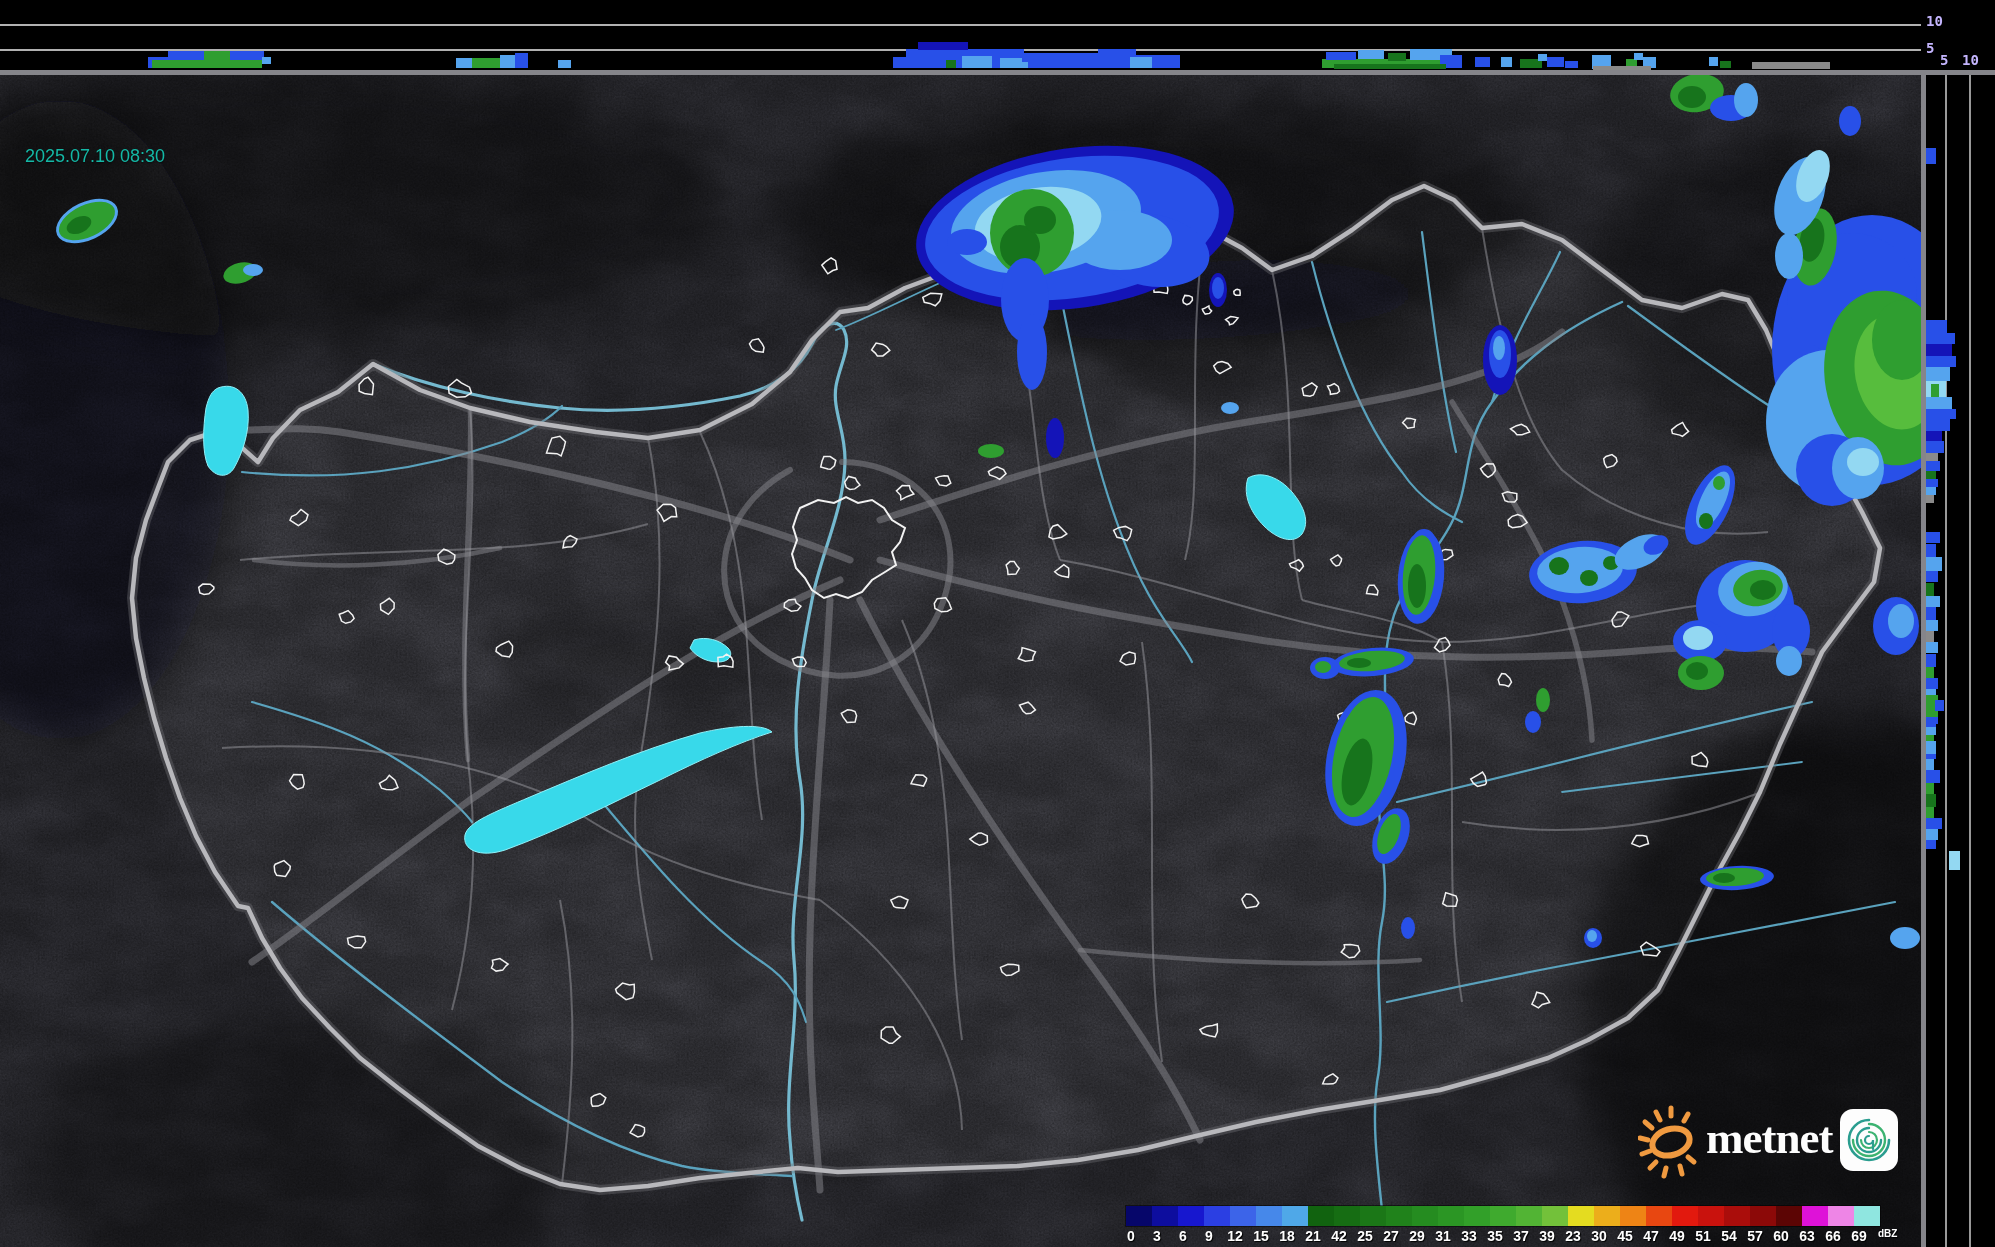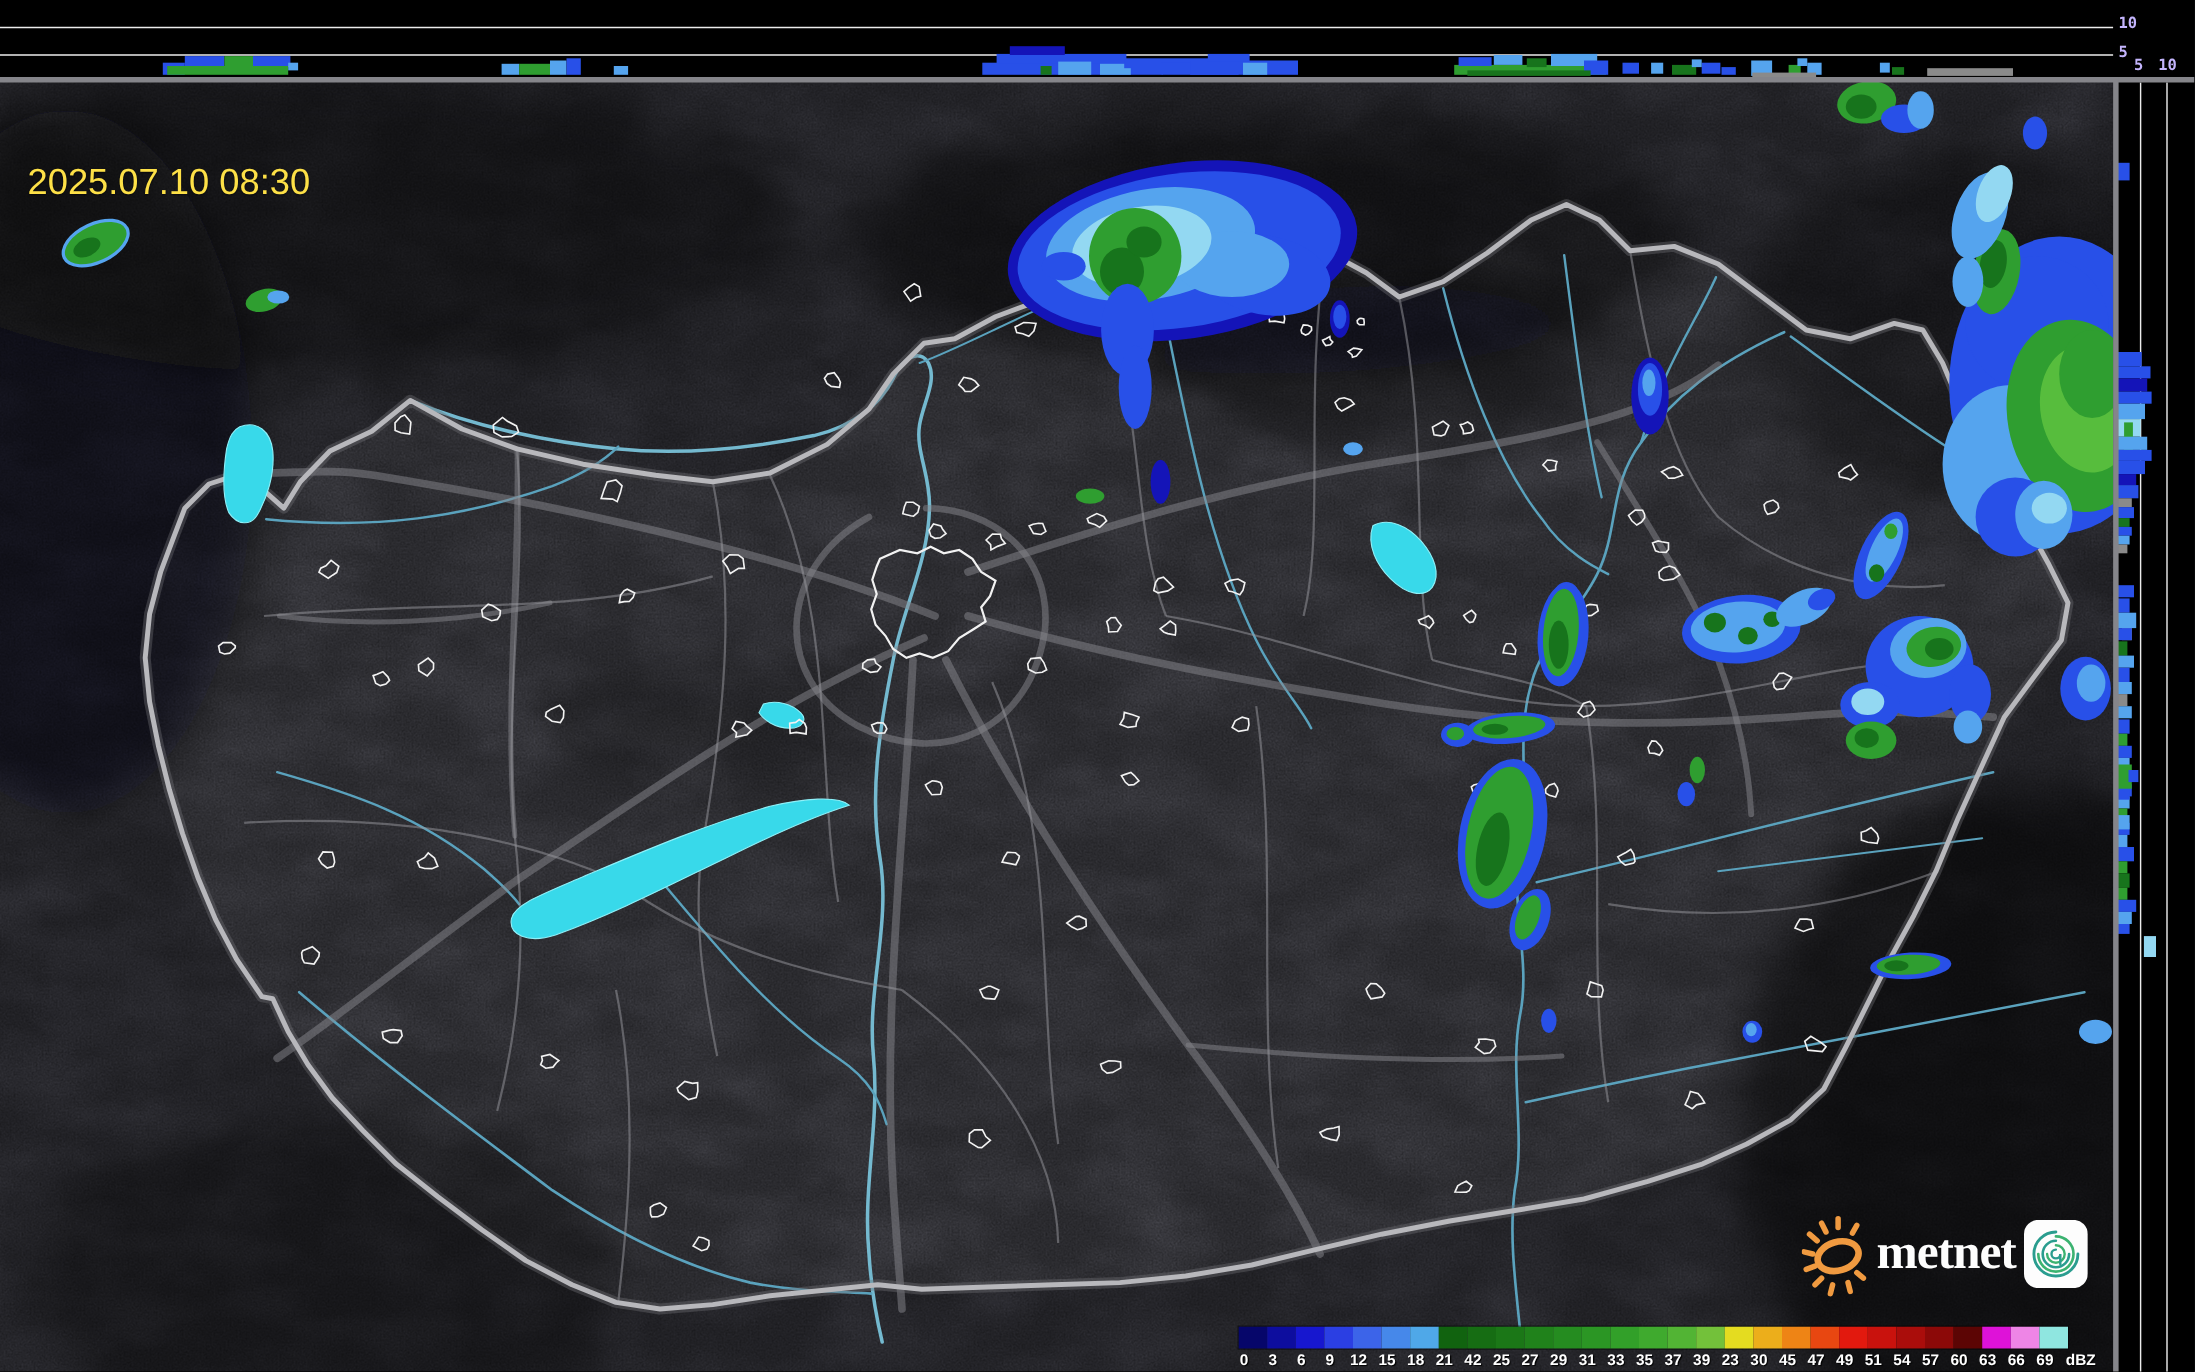--- a/index.html
+++ b/index.html
@@ -2,33 +2,33 @@
 <html><head>
 <meta charset="utf-8">
 <style>
   html,body{margin:0;padding:0;background:#000;}
   #app{position:relative;width:1995px;height:1247px;overflow:hidden;
        font-family:"Liberation Sans",sans-serif;background:#000;}
   #scene{position:absolute;left:0;top:0;}
   .ovl{position:absolute;color:#fff;}
   #page-title{left:22px;top:92px;font-size:37px;font-weight:400;letter-spacing:.5px;
               color:#fafafa;text-shadow:0 1px 2px rgba(0,0,0,.6);}
-  #timestamp{left:25px;top:146px;font-size:33px;color:#fde047;text-shadow:0 1px 2px rgba(0,0,0,.6);}
+  #timestamp{left:25px;top:146px;font-size:18px;color:#14b8a6;text-shadow:0 1px 2px rgba(0,0,0,.6);}
   .axlab{font-family:"DejaVu Sans Mono",monospace;font-weight:bold;font-size:14px;color:#c4b5fd;}
   #ax-top-10{left:1926px;top:13px;}
   #ax-top-5{left:1926px;top:40px;}
   #ax-right-5{left:1940px;top:52px;}
   #ax-right-10{left:1962px;top:52px;}
   #legend{left:1126px;top:1206px;width:830px;}
   #legend-bar{display:flex;width:754px;height:20px;outline:1px solid rgba(0,0,0,.5);}
   .lcell{flex:1;}
   #legend-ticks{display:flex;width:754px;margin-top:2px;transform:translateX(-8px);
                 font-weight:bold;font-size:14px;color:#fff;text-shadow:1px 1px 1px #000;}
   .ltick{flex:1;text-align:center;}
-  #legend-unit{position:absolute;left:752px;top:22px;font-weight:bold;font-size:14px;
+  #legend-unit{position:absolute;left:752px;top:22px;font-weight:bold;font-size:10px;
                color:#fff;text-shadow:1px 1px 1px #000;}
   #logo{left:1638px;top:1098px;width:280px;height:84px;display:flex;align-items:center;font-family:Liberation Serif, serif;}
   #logo-text{font-size:45px;font-weight:bold;color:#fdfdfd;letter-spacing:-1px;margin:0 8px 4px 2px;}
 </style>
 </head>
 <body>
 <div id="app">
 
 <svg id="scene" width="1995" height="1247" viewBox="0 0 1995 1247">
   <defs>

